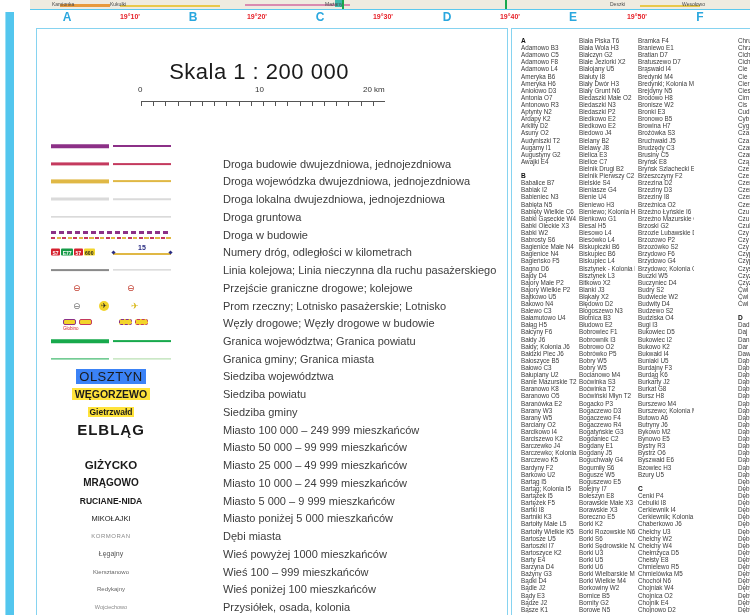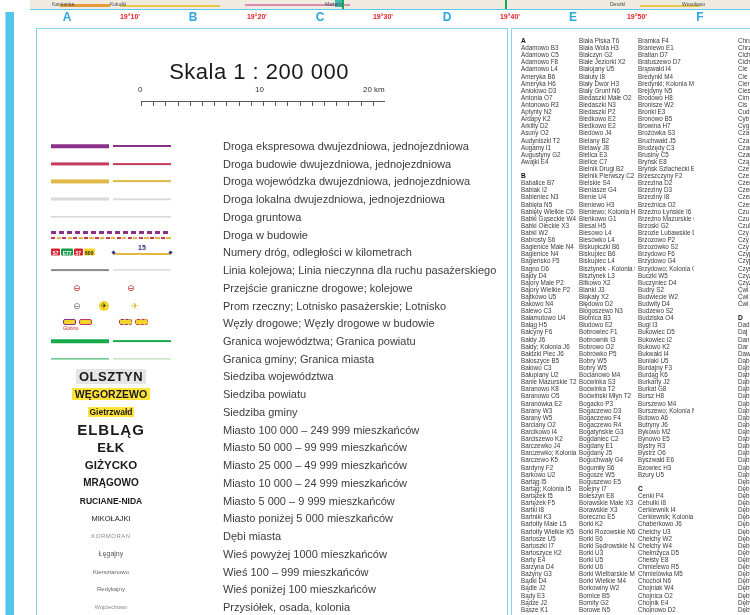--- a/index.html
+++ b/index.html
@@ -49,21 +49,21 @@
         font-family:"DejaVu Sans",sans-serif;}
   .pcirc{width:10px;height:10px;background:#F2D42B;border-radius:50%;color:#222;text-align:center;
          line-height:10px;font-size:7px;}
   .jg{position:absolute;top:44%;transform:translateY(-50%);display:flex;gap:3px;}
   .jr{width:13px;height:6px;border-radius:2px;background:#F2D42B;border:1.6px solid #8C3087;box-sizing:border-box;}
   .jr.r{border-color:#C43A5E;}
   .jr.d{border-style:dashed;}
   .jlabel{position:absolute;left:0;top:7px;font-size:4.5px;color:#D5212E;}
   
   .samp{white-space:nowrap;color:#1A1A1A;}
-  .sw{font-weight:bold;font-size:13px;background:#e5e5e5;padding:0 3px;letter-spacing:.5px;}
+  .sw{font-weight:normal;font-size:13px;background:#3b82f6;padding:0 3px;letter-spacing:.5px;}
   .sp{font-weight:bold;font-size:10.5px;background:#FFE33B;padding:0 3px;}
   .sg{font-weight:bold;font-size:8.5px;background:#FFE33B;padding:0 2px;}
   .c100{font-weight:bold;font-size:15px;letter-spacing:1px;}
   .c50{font-weight:bold;font-size:13px;letter-spacing:.5px;}
   .c25{font-weight:bold;font-size:11.5px;text-align:center;}
   .c10{font-weight:bold;font-size:10px;}
   .c5{font-weight:bold;font-size:8.5px;}
   .cu5{font-weight:normal;font-size:7.5px;}
   .part{font-size:6px;color:#8A8A8A;letter-spacing:.5px;}
   .v1000{font-size:7px;color:#555;}
@@ -115,21 +115,20 @@
     <span class="sblab" style="left:114px">10</span>
     <span class="sblab" style="left:222px">20 km</span>
     <div class="sbbar"></div>
   </div>
   <div>
       <div class="lrow" style="top: 108px;">
         <div class="sym" style="position: absolute;">
           <div class="seg" style="left:0px;width:58px;height:3.5px;background:#8C3087"></div>
           <div class="seg" style="left:62px;width:58px;height:2px;background:#8C3087"></div>
         </div>
-        <div class="lbl">Droga ekspresowa dwujezdniowa, jednojezdniowa</div>
       </div>
       <div class="lrow" style="top: 125.73px;">
         <div class="sym" style="position: absolute;">
           <div class="seg" style="left:0px;width:58px;height:3.2px;background:#C43A5E"></div>
           <div class="seg" style="left:62px;width:58px;height:1.8px;background:#C43A5E"></div>
         </div>
         <div class="lbl">Droga budowie dwujezdniowa, jednojezdniowa</div>
       </div>
       <div class="lrow" style="top: 143.46px;">
         <div class="sym" style="position: absolute;">
@@ -242,23 +241,20 @@
         </div>
         <div class="lbl">Siedziba gminy</div>
       </div>
       <div class="lrow" style="top: 391.68px;">
         <div class="sym" style="position: absolute;">
           <span class="samp c100">ELBLĄG</span>
         </div>
         <div class="lbl">Miasto 100 000 – 249 999 mieszkańców</div>
       </div>
       <div class="lrow" style="top: 409.41px;">
-        <div class="sym" style="position: absolute;">
-          <span class="samp c50">EŁK</span>
-        </div>
         <div class="lbl">Miasto 50 000 – 99 999 mieszkańców</div>
       </div>
       <div class="lrow" style="top: 427.14px;">
         <div class="sym" style="position: absolute;">
           <span class="samp c25">GIŻYCKO</span>
         </div>
         <div class="lbl">Miasto 25 000 – 49 999 mieszkańców</div>
       </div>
       <div class="lrow" style="top: 444.87px;">
         <div class="sym" style="position: absolute; text-align: center;">

